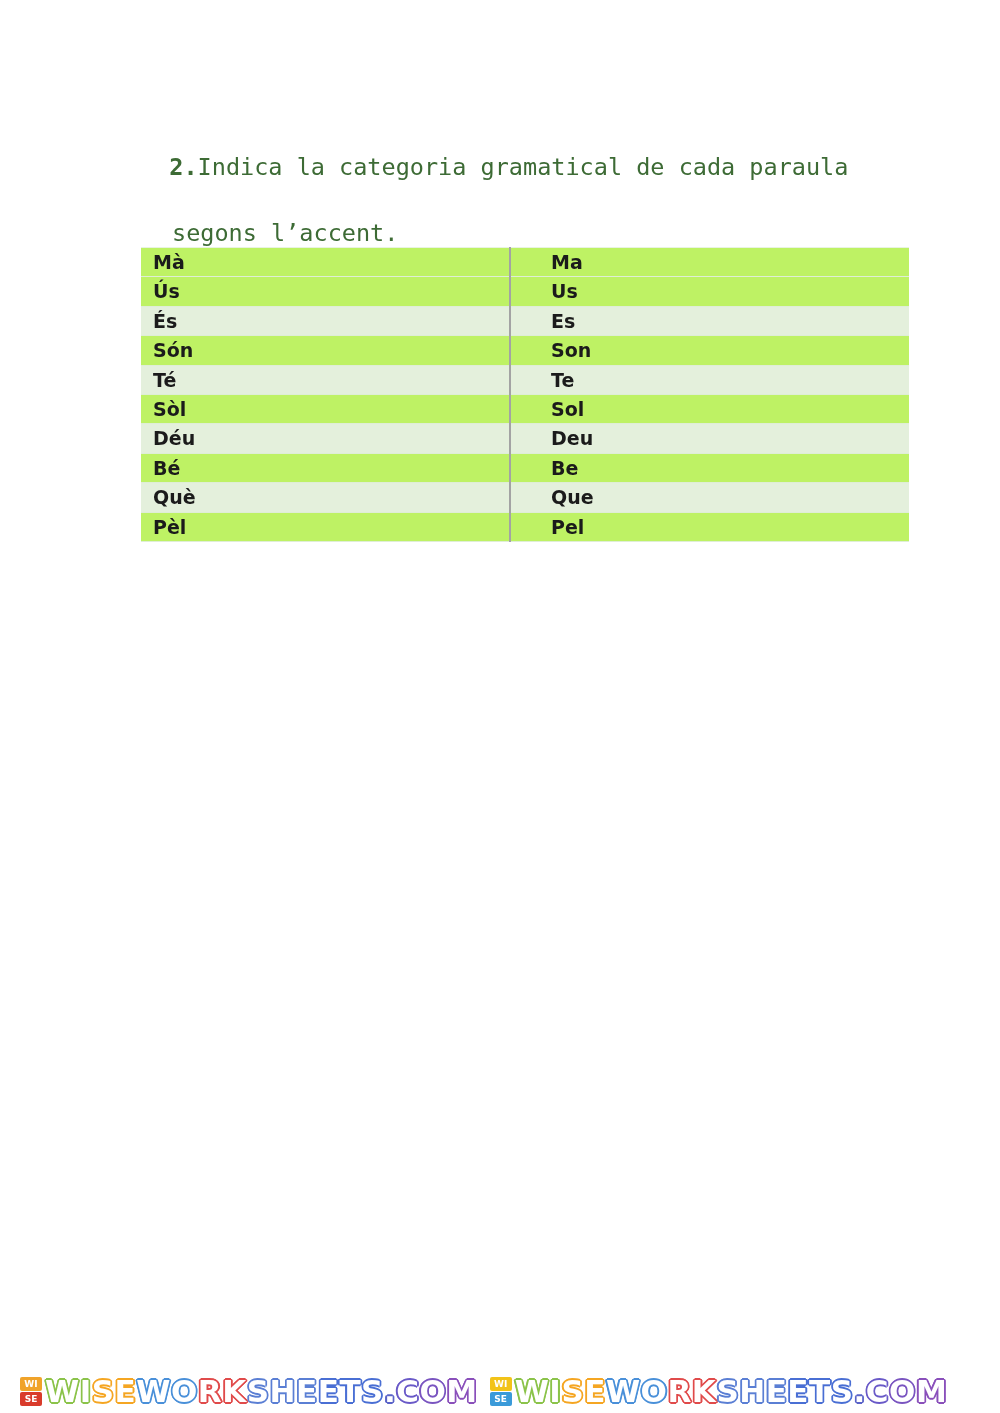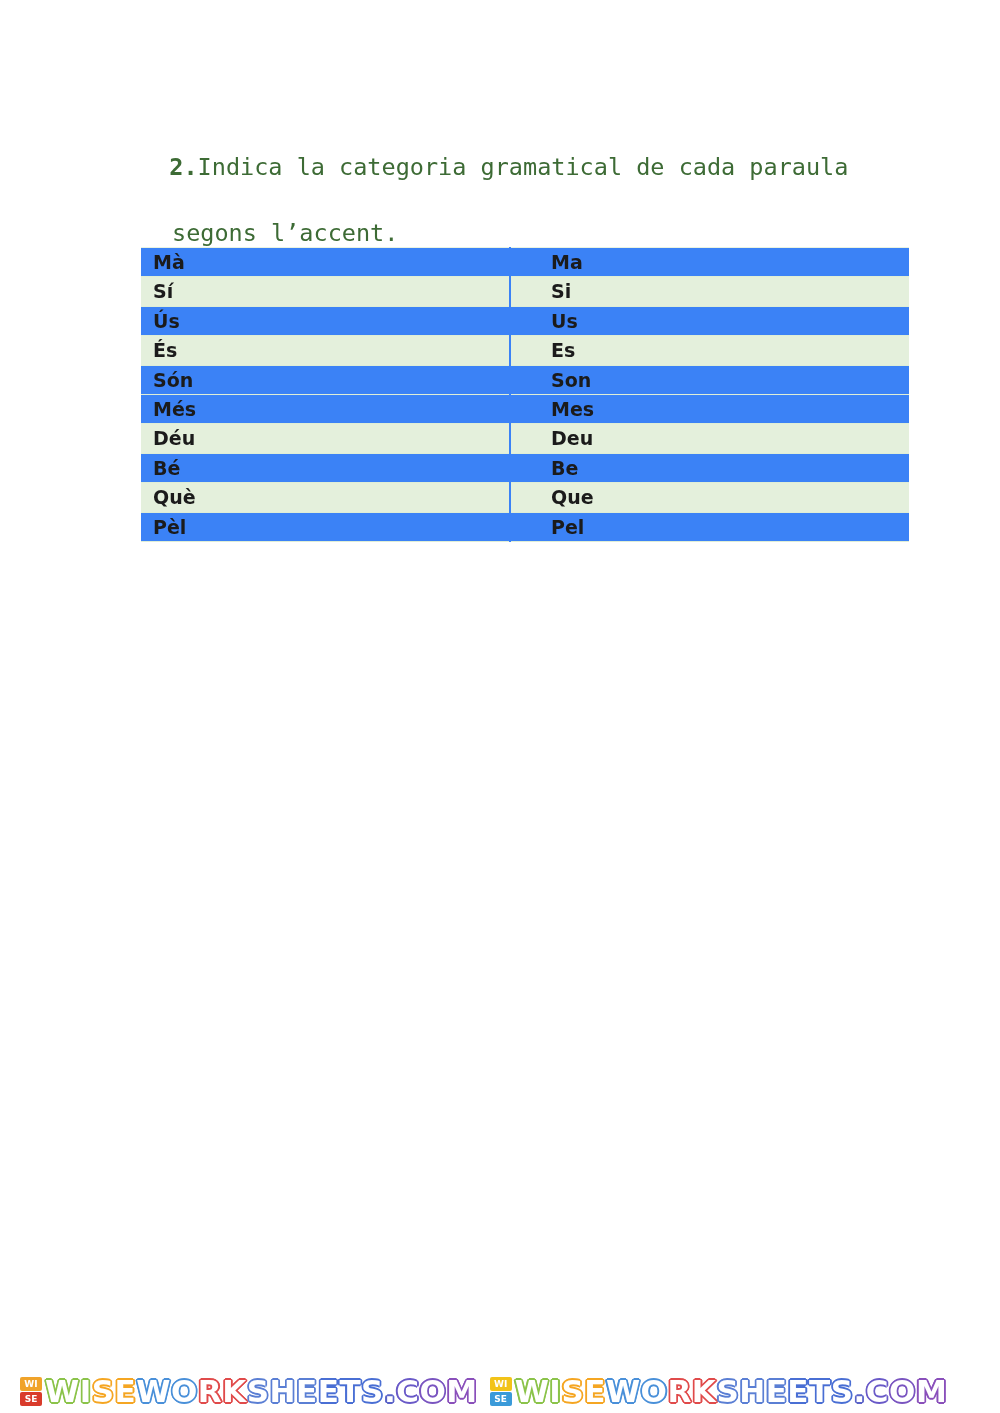--- a/index.html
+++ b/index.html
@@ -66,40 +66,40 @@
     height: 28.4px;
     line-height: 28.4px;
     overflow: hidden;
     white-space: nowrap;
   }
   .word-table td.col-left {
     width: 356px;
   }
   .word-table td.col-right {
     width: 358px;
-    border-left: 2px solid #3b82f6;
+    border-left: 2px solid #a3a3a3;
     box-shadow: inset 3px 0 0 -1px #ffffff00;
     position: relative;
     padding-left: 40px;
   }
   
   .word-table td.col-right::before {
     content: "";
     position: absolute;
     left: -6px;
     top: -1px;
     bottom: -1px;
     width: 2px;
     background: #111111;
   }
   .word-table tr.shade td {
     background: #e4f0dc;
   }
   .word-table tr.plain td {
-    background: #3b82f6;
+    background: #bef264;
   }
   .word-table tr:first-child td {
     border-top: 1px solid #e9f3e1;
   }
 
   
   .footer {
     position: absolute;
     left: 0;
     top: 1370px;
@@ -177,39 +177,39 @@
   <span class="num">2.</span><span class="body">Indica la categoria gramatical de cada paraula</span>
   <span class="line2">segons l’accent.</span>
 </div>
 
 <table class="word-table">
   <tbody>
       <tr class="plain">
         <td class="col-left">Mà</td>
         <td class="col-right">Ma</td>
       </tr>
-      <tr class="shade">
-        <td class="col-left">Sí</td>
-        <td class="col-right">Si</td>
-      </tr>
       <tr class="plain">
         <td class="col-left">Ús</td>
         <td class="col-right">Us</td>
       </tr>
       <tr class="shade">
         <td class="col-left">És</td>
         <td class="col-right">Es</td>
       </tr>
       <tr class="plain">
         <td class="col-left">Són</td>
         <td class="col-right">Son</td>
       </tr>
-      <tr class="plain">
-        <td class="col-left">Més</td>
-        <td class="col-right">Mes</td>
+      <tr class="shade">
+        <td class="col-left">Té</td>
+        <td class="col-right">Te</td>
+      </tr>
+      <tr class="plain">
+        <td class="col-left">Sòl</td>
+        <td class="col-right">Sol</td>
       </tr>
       <tr class="shade">
         <td class="col-left">Déu</td>
         <td class="col-right">Deu</td>
       </tr>
       <tr class="plain">
         <td class="col-left">Bé</td>
         <td class="col-right">Be</td>
       </tr>
       <tr class="shade">

